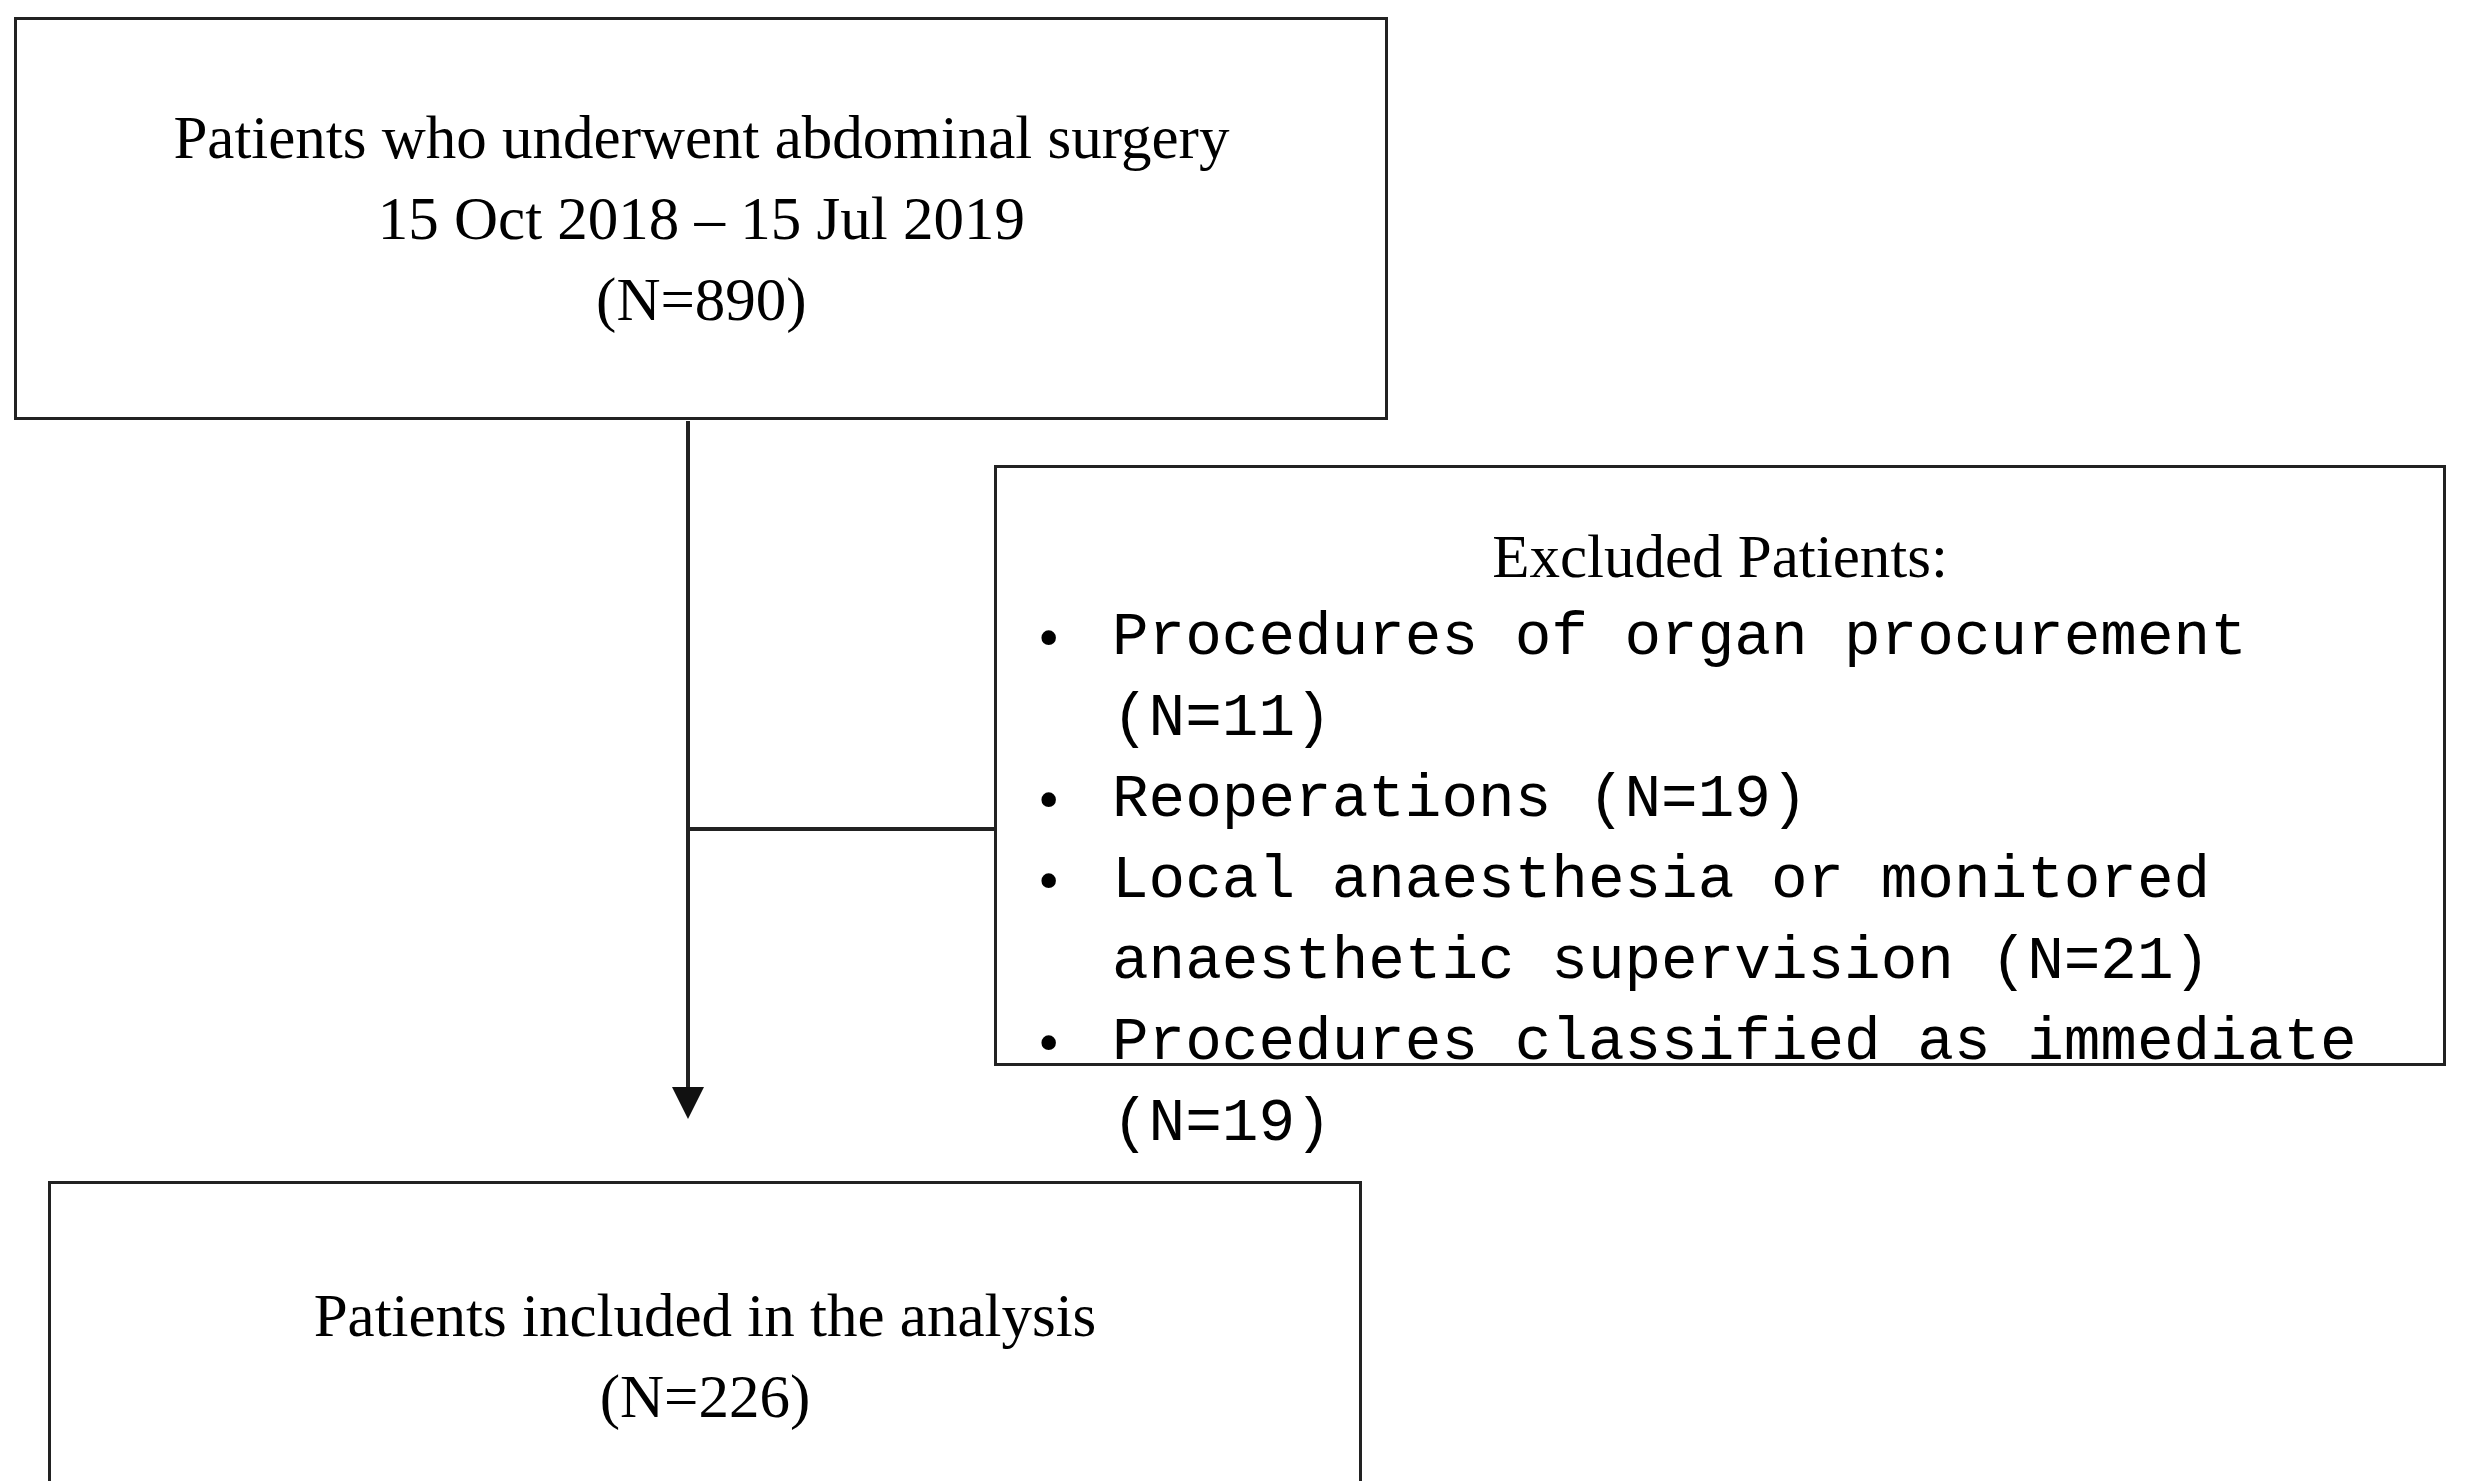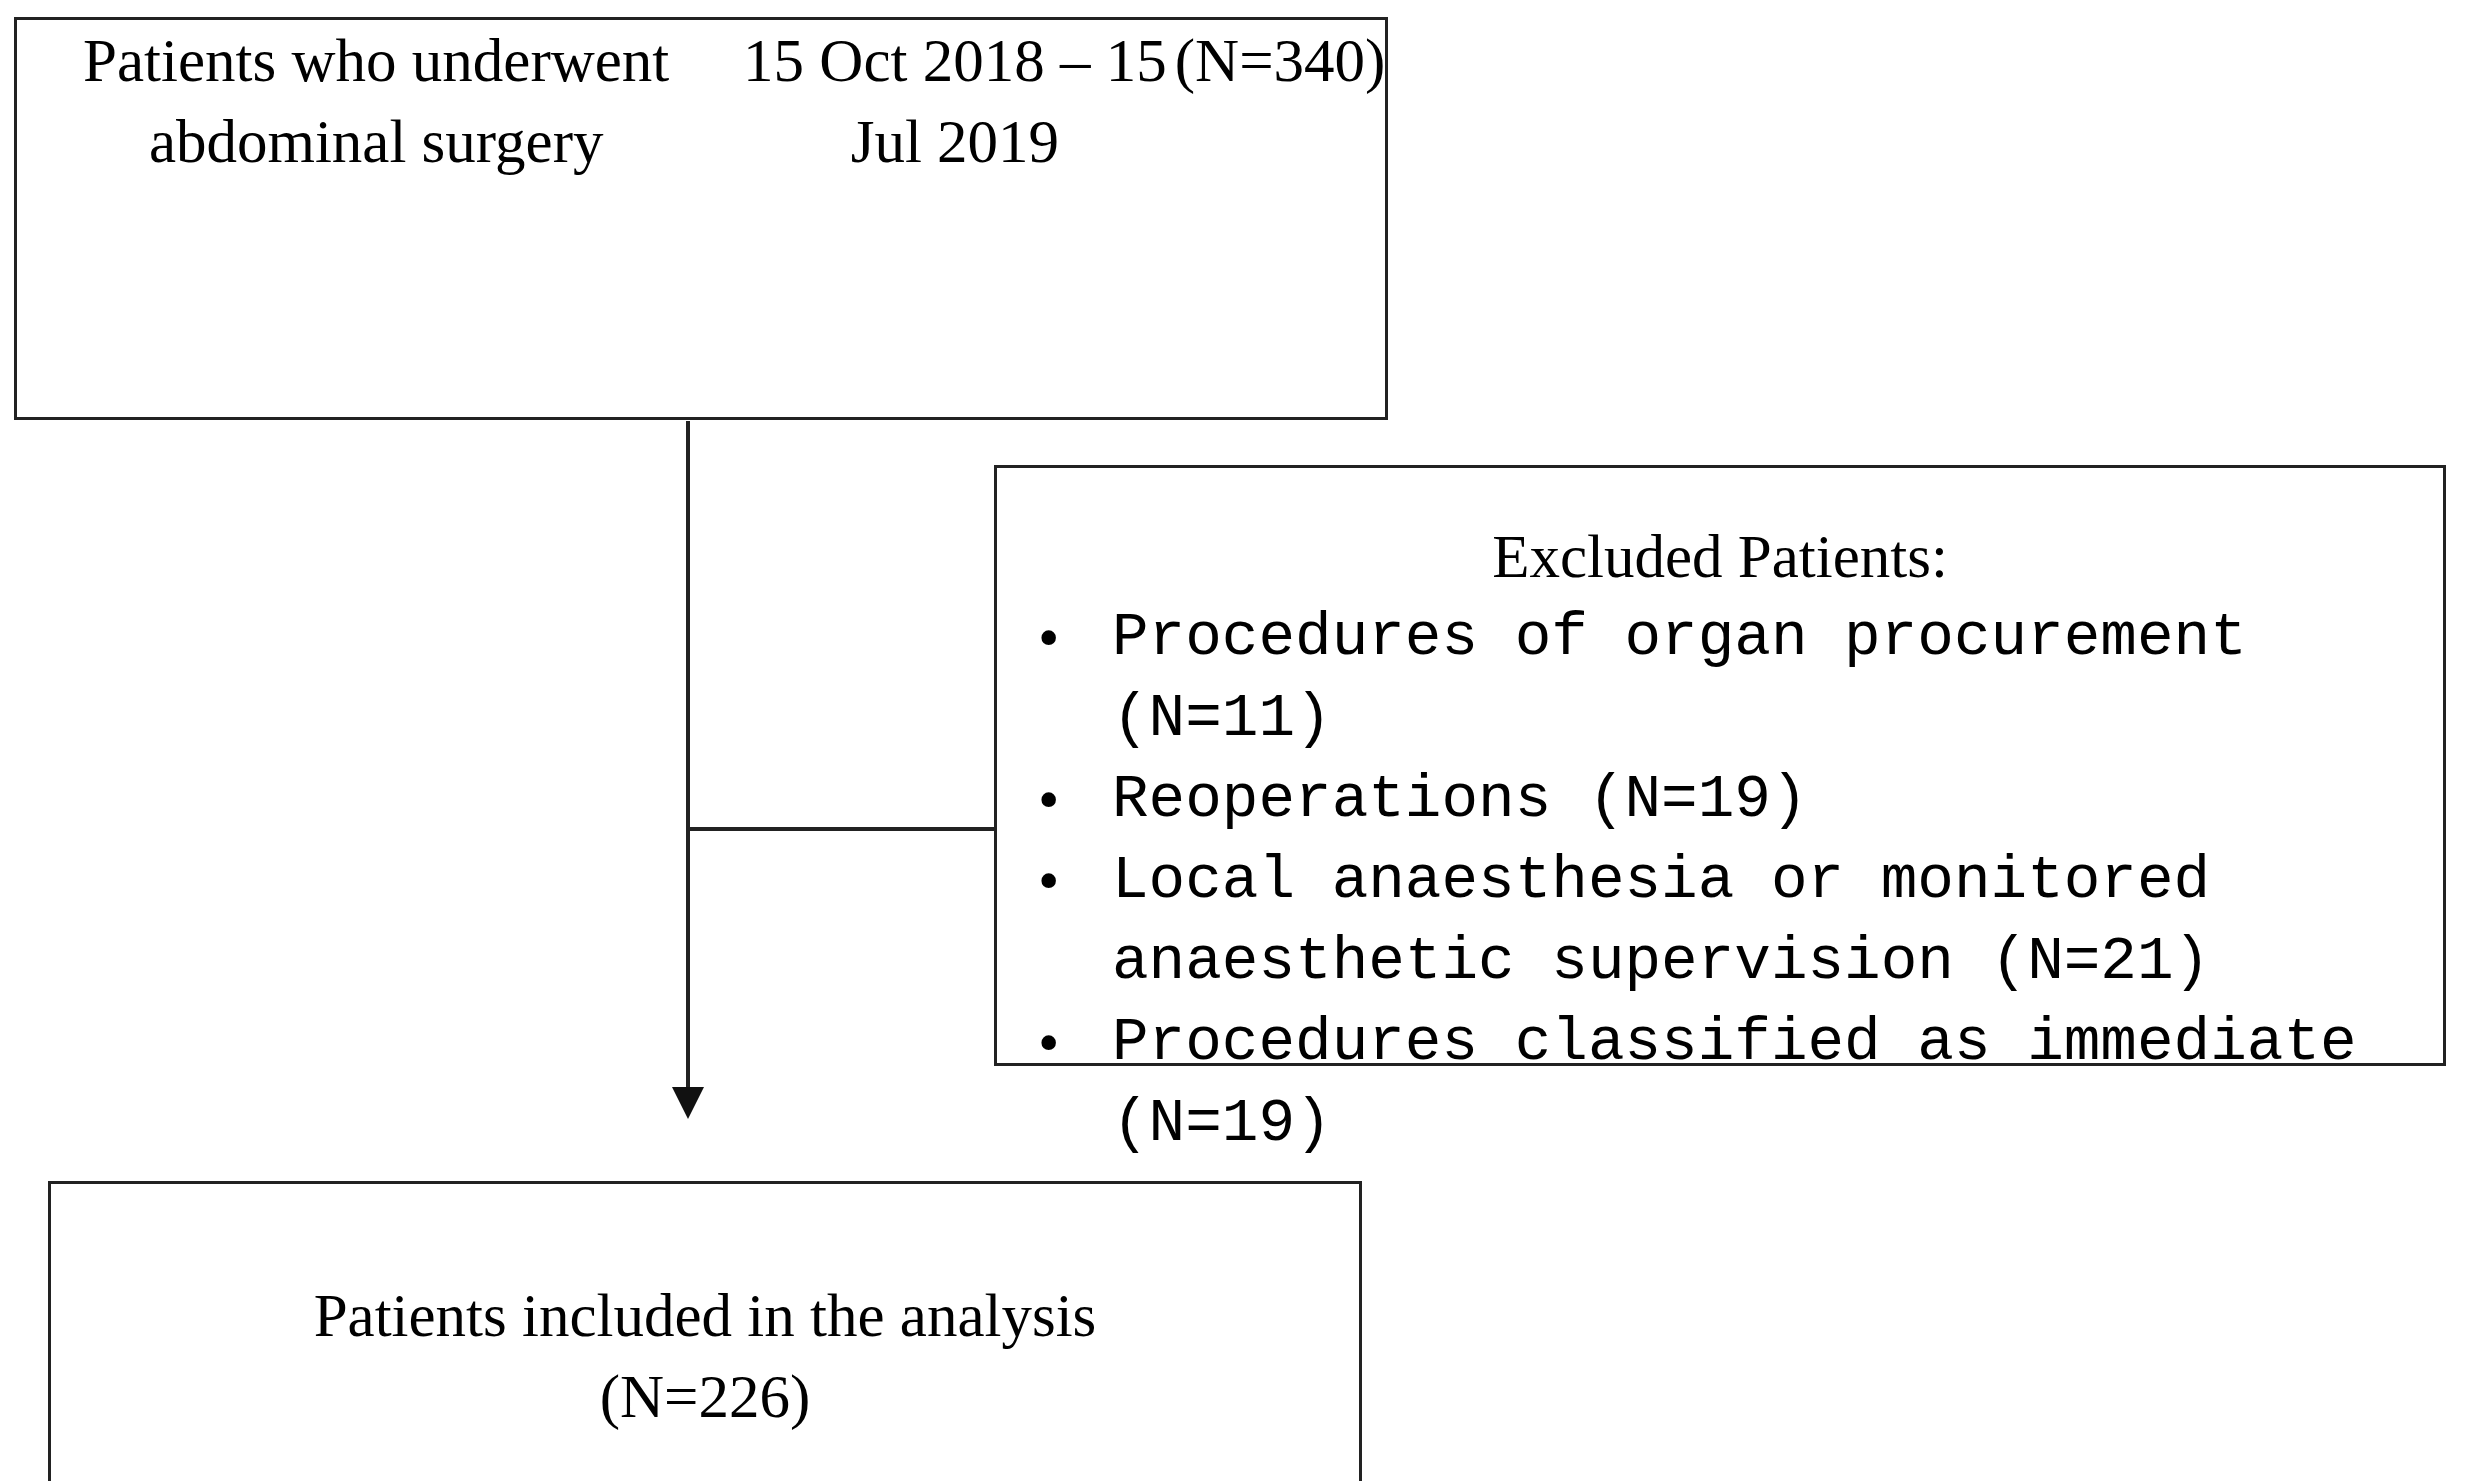--- a/index.html
+++ b/index.html
@@ -15,21 +15,21 @@
   .box {
     position: absolute;
     box-sizing: border-box;
     border: 3.8px solid #222222;
     background: #ffffff;
   }
   .flow-text { font-size: 61px; line-height: 81px; }
 
   #top-box {
     left: 14.4px; top: 17.3px; width: 1374px; height: 403px;
-    display: flex; flex-direction: row; justify-content: center;
+    display: flex; flex-direction: column; justify-content: center;
     text-align: center;
   }
   #excluded-box {
     left: 994px; top: 465px; width: 1452px; height: 601px;
     padding-top: 48px;
   }
   #excluded-title { text-align: center; }
   .bullet-list { margin: 0; padding: 0 53px 0 41px; }
   .bullet-item { display: flex; align-items: flex-start; }
   .bullet-dot { flex: 0 0 74px; width: 74px; }
@@ -61,21 +61,21 @@
   }
 </style>
 </head>
 <body>
 
 <div class="canvas">
 
   <div class="box flow-text" id="top-box">
     <div>Patients who underwent abdominal surgery</div>
     <div>15 Oct 2018 – 15 Jul 2019</div>
-    <div>(N=340)</div>
+    <div>(N=890)</div>
   </div>
 
   <div class="connector-v"></div>
 
   <div class="connector-h"></div>
 
   <div class="arrowhead"></div>
 
   <div class="box flow-text" id="excluded-box">
     <div id="excluded-title">Excluded Patients:</div>

